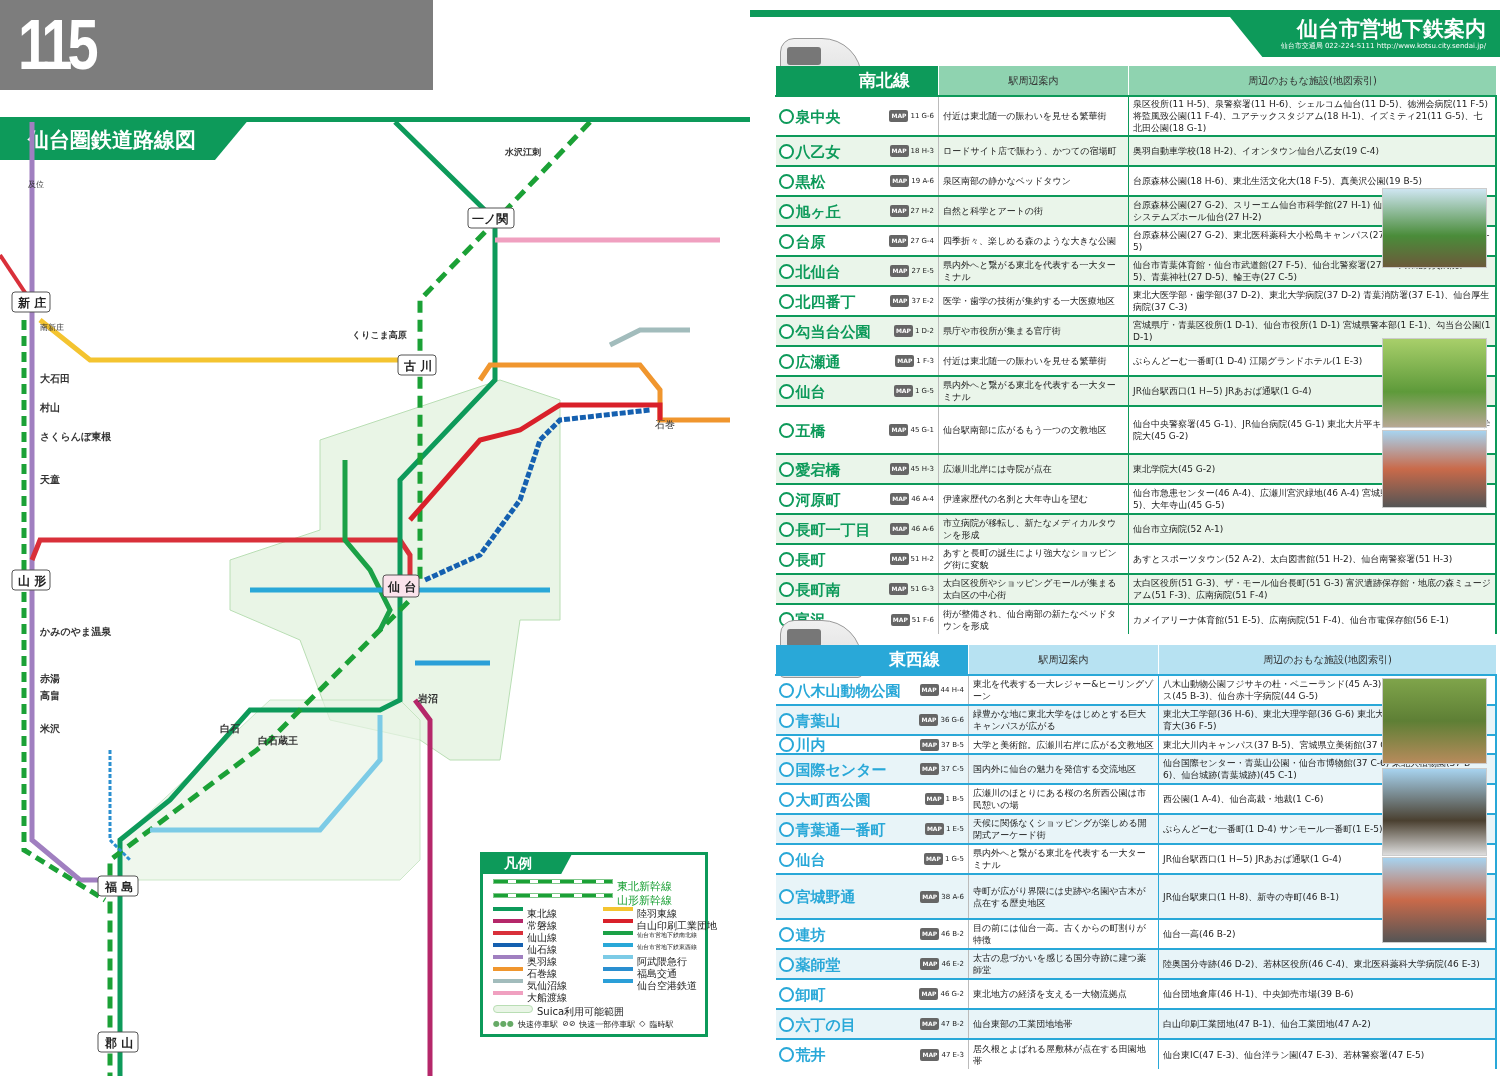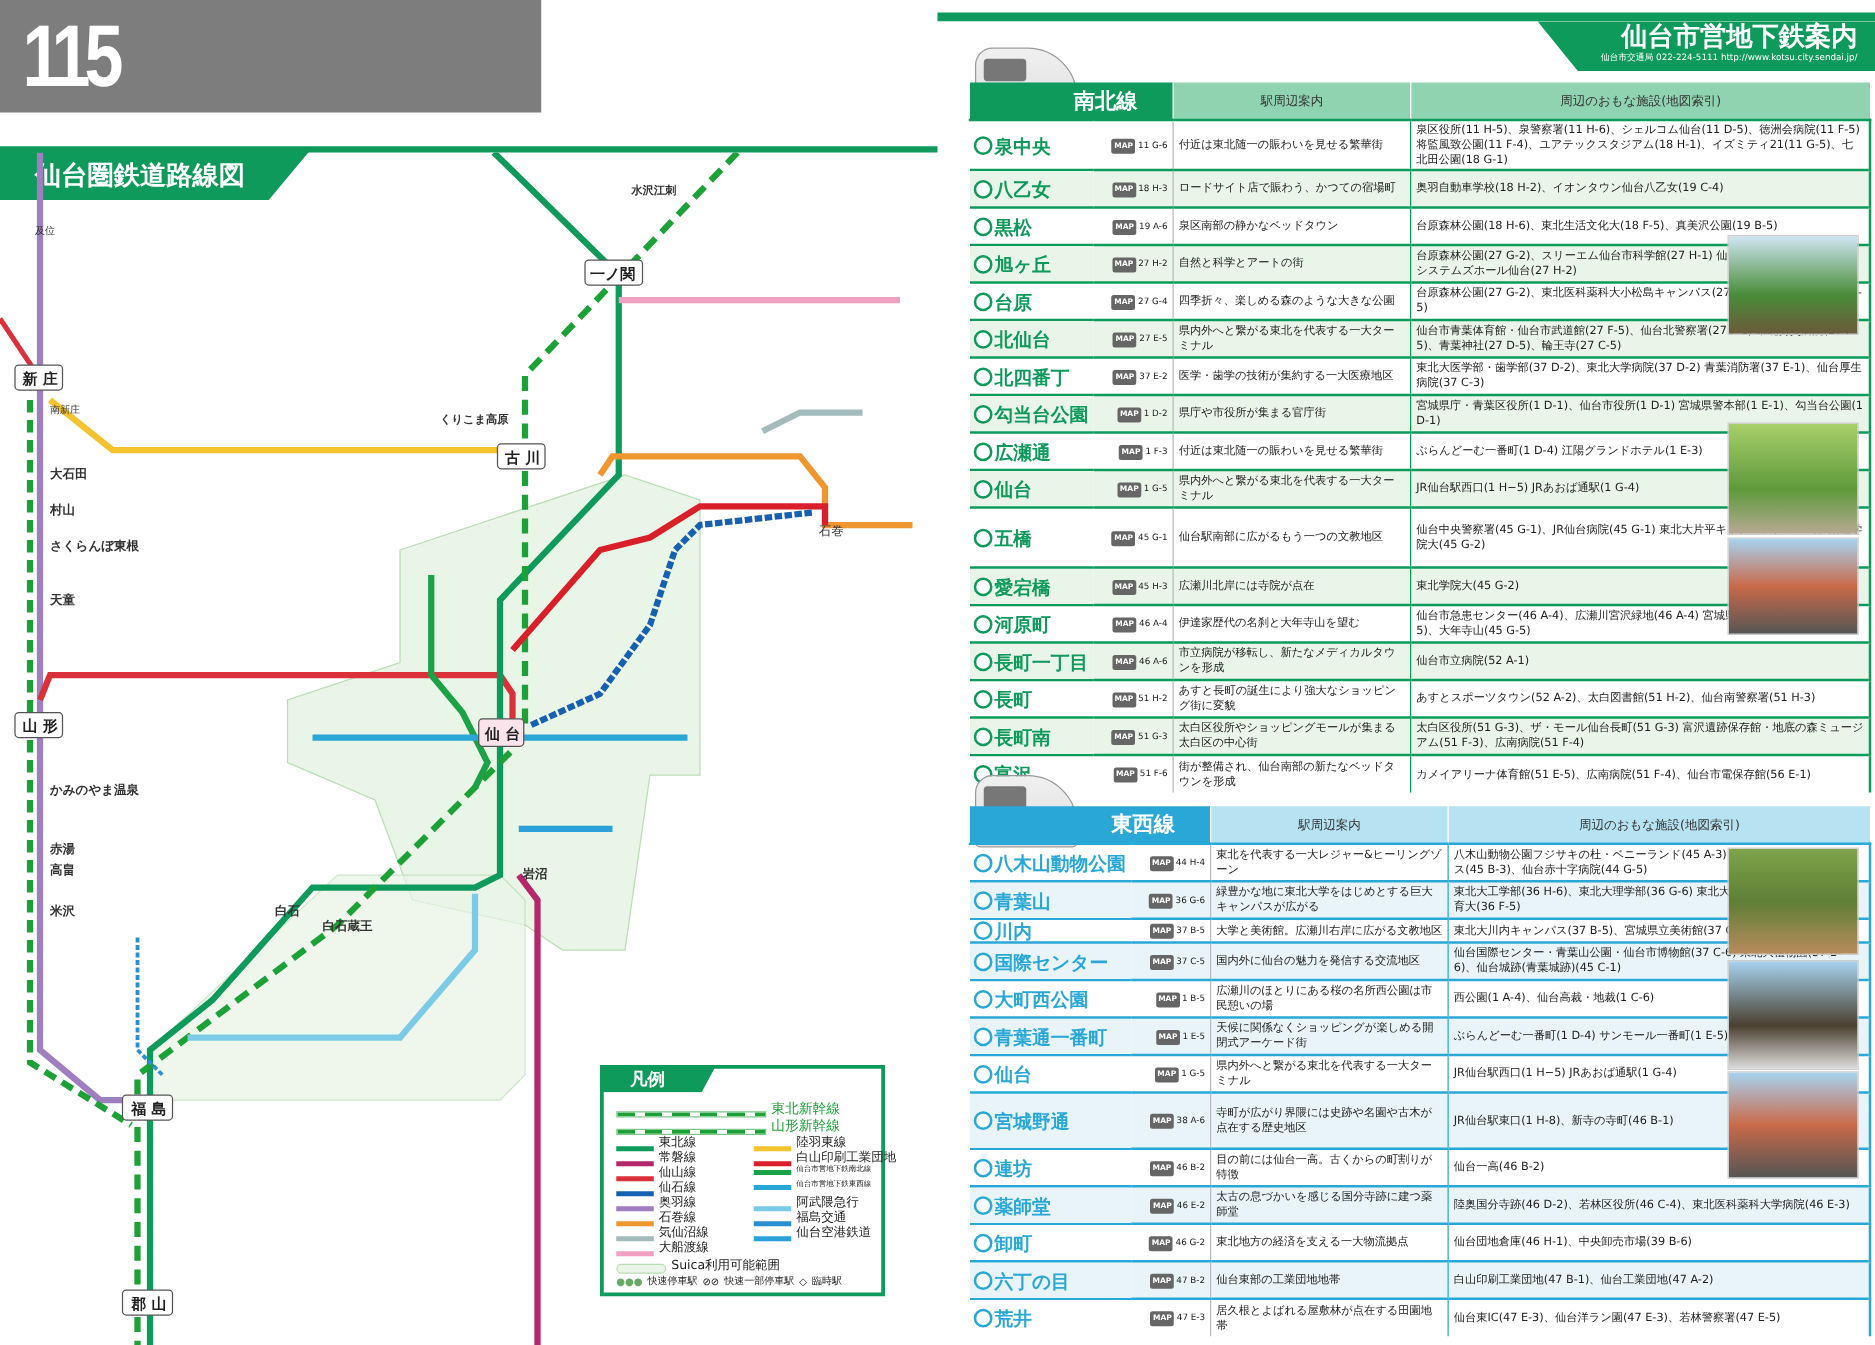--- a/index.html
+++ b/index.html
@@ -6,21 +6,21 @@
 body{width:1500px;height:1076px;background:#fff;font-family:"DejaVu Sans",sans-serif;position:relative;overflow:hidden;color:#222}
 .page-header{position:absolute;left:0;top:0;width:433px;height:90px;background:#7d7d7d;display:flex;align-items:center}
 .page-num{font-family:"Liberation Sans",sans-serif;font-weight:bold;font-size:70px;color:#fff;letter-spacing:-6px;margin-left:18px;transform:scaleX(.8);transform-origin:left;line-height:1}
 .page-title{font-weight:bold;font-size:30px;color:#fff;margin-left:-12px}
 .map-topline{position:absolute;left:0;top:117px;width:750px;height:5px;background:#0d9a5a}
 .map-tag{position:absolute;left:0;top:118px;width:250px;height:42px;background:#0d9a5a;clip-path:polygon(0 0,100% 0,86% 100%,0 100%);color:#fff;font-weight:bold;font-size:21px;padding:8px 0 0 28px}
 .map-area{position:absolute;left:0;top:122px;width:750px;height:954px}
 .map-area svg{position:absolute;left:0;top:0}
 .legend{position:absolute;left:480px;top:852px;width:228px;height:185px;border:3px solid #0d9a5a;background:#fff;font-size:10px}
 .legend-title{position:absolute;left:-1px;top:-1px;width:90px;height:20px;background:#0d9a5a;clip-path:polygon(0 0,100% 0,88% 100%,0 100%);color:#fff;font-weight:bold;font-size:14px;padding:1px 0 0 22px}
-.lg-row{position:absolute;display:flex;align-items:flex-end;gap:4px;font-size:10px;white-space:nowrap}
+.lg-row{position:absolute;display:flex;align-items:flex-start;gap:4px;font-size:10px;white-space:nowrap}
 .lg-line{width:30px;height:4px}
 .lg-shin{width:120px;height:5px;background:repeating-linear-gradient(90deg,#1ba136 0 14px,#fff 14px 22px);border:1px solid #7fc78a}
 .right-topline{position:absolute;left:750px;top:10px;width:750px;height:7px;background:#0d9a5a}
 .right-title{position:absolute;left:1230px;top:17px;width:270px;height:40px;background:#0d9a5a;clip-path:polygon(0 0,100% 0,100% 100%,12% 100%);color:#fff;text-align:right;padding:0 14px 0 0}
 .right-title .t{font-weight:bold;font-size:21px;line-height:24px}
 .right-title .s{font-size:7px;line-height:10px}
 .line-table{position:absolute;left:775px;width:722px;border-collapse:collapse;font-size:9px}
 .line-table th{height:30px;font-weight:normal;font-size:10px;border-left:1px solid #fff}
 .line-table td{border-top:2px solid var(--c);padding:1px 4px;vertical-align:middle;line-height:12px}
 .line-table tr.alt td{background:var(--alt)}

